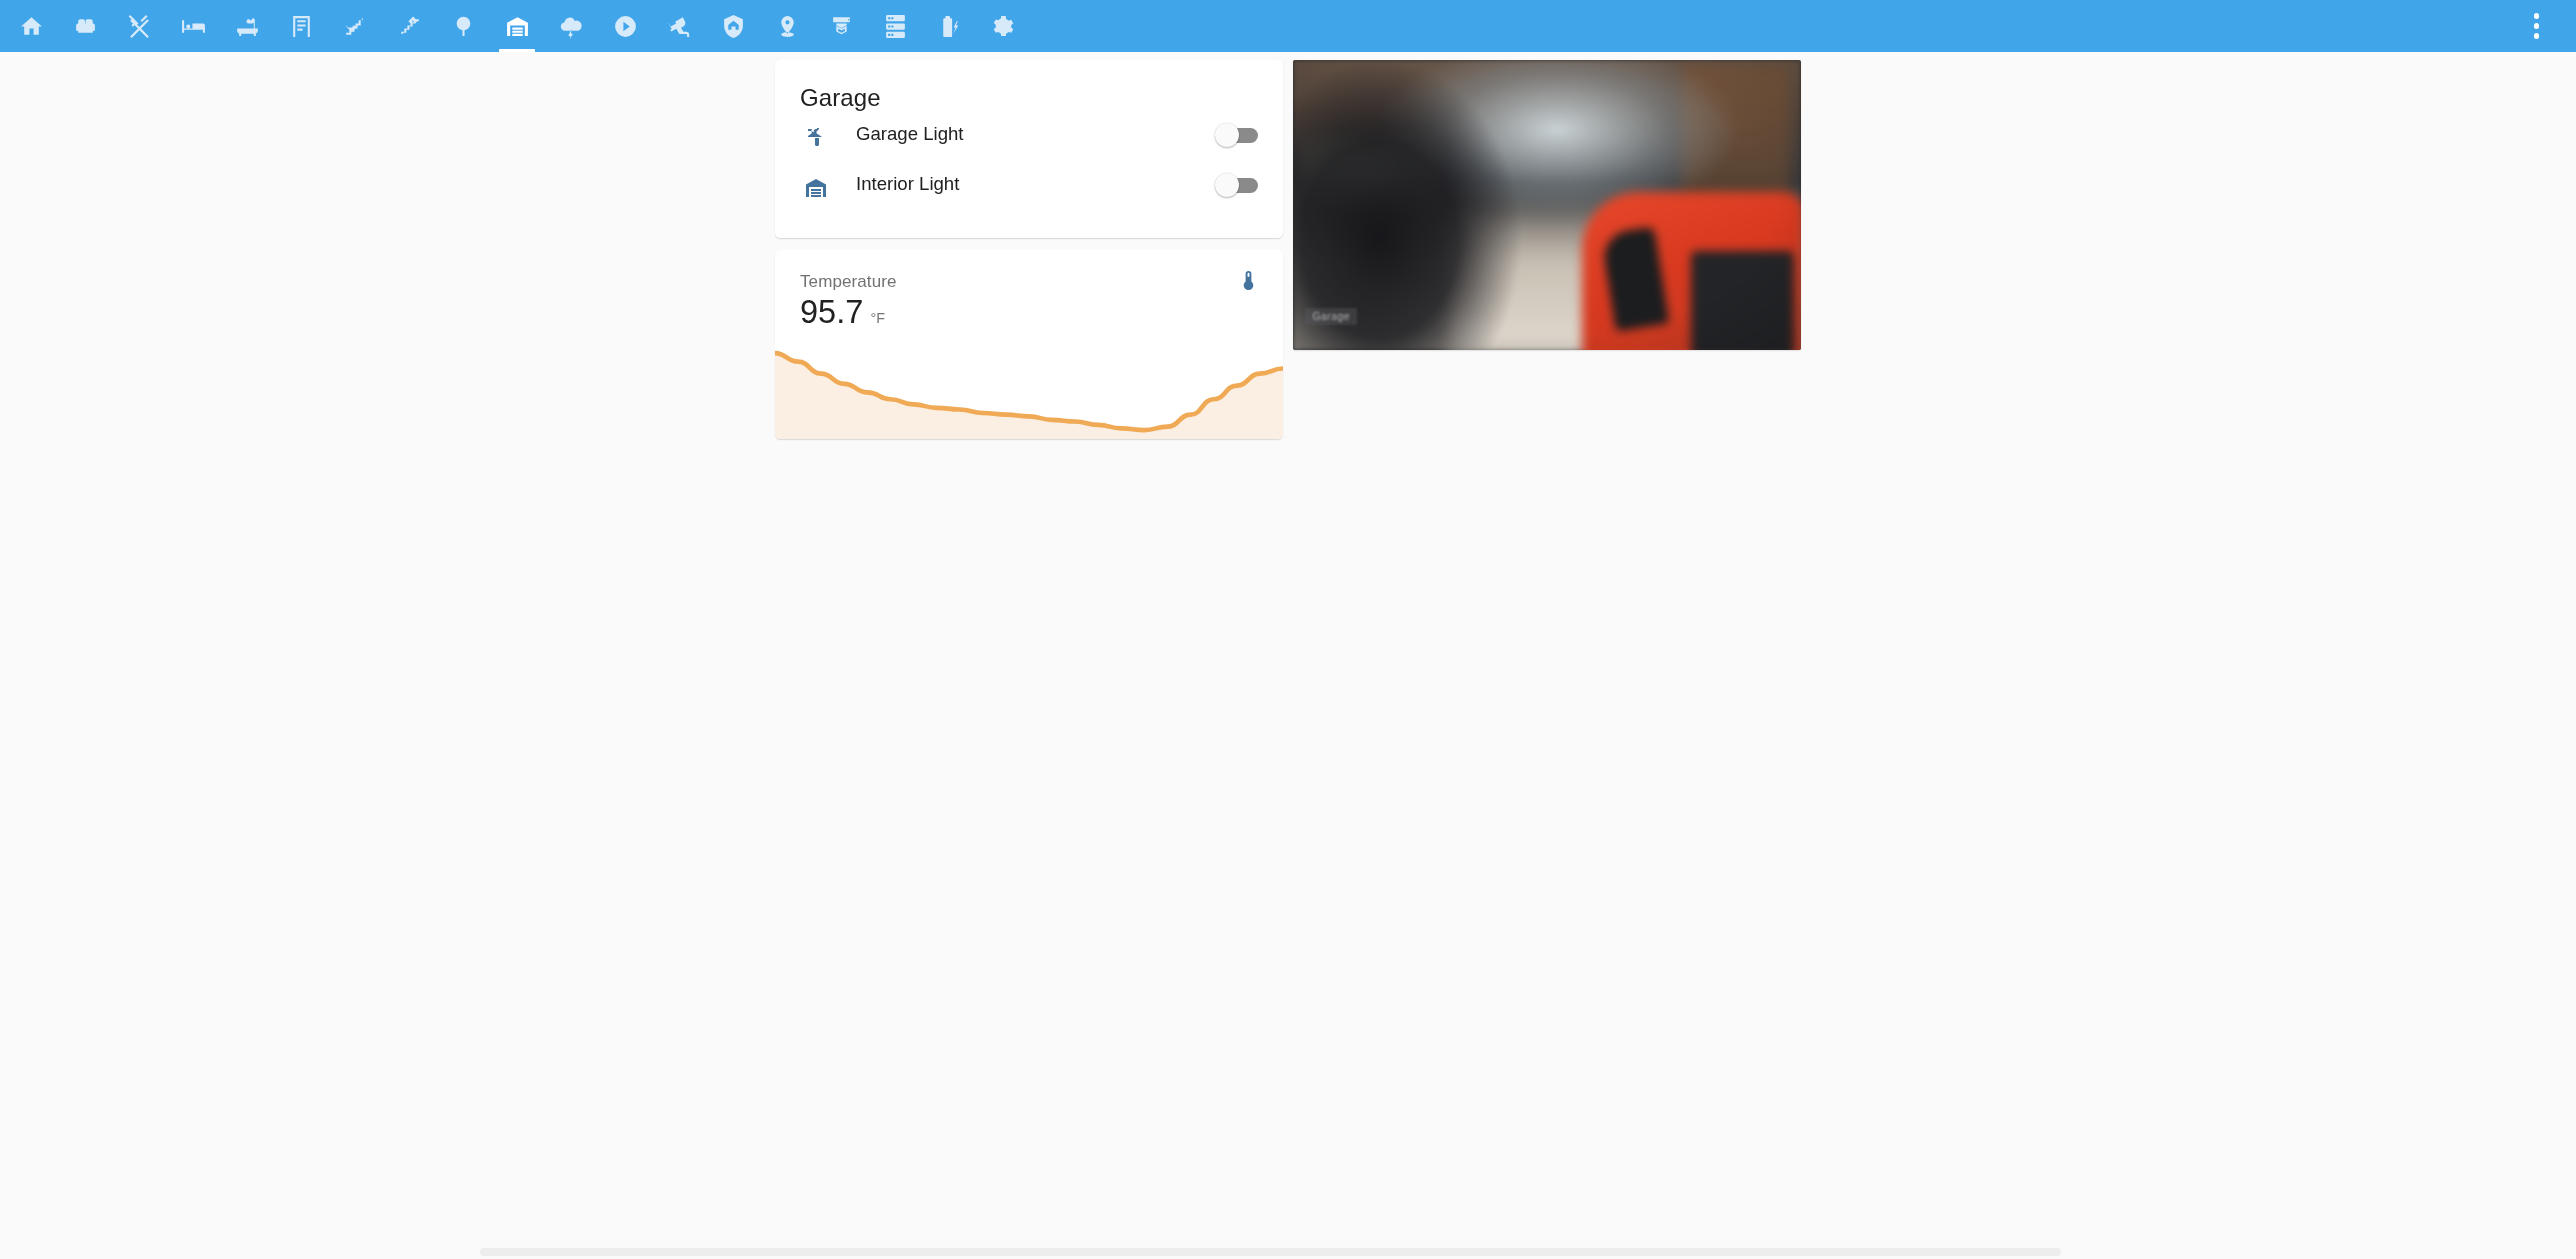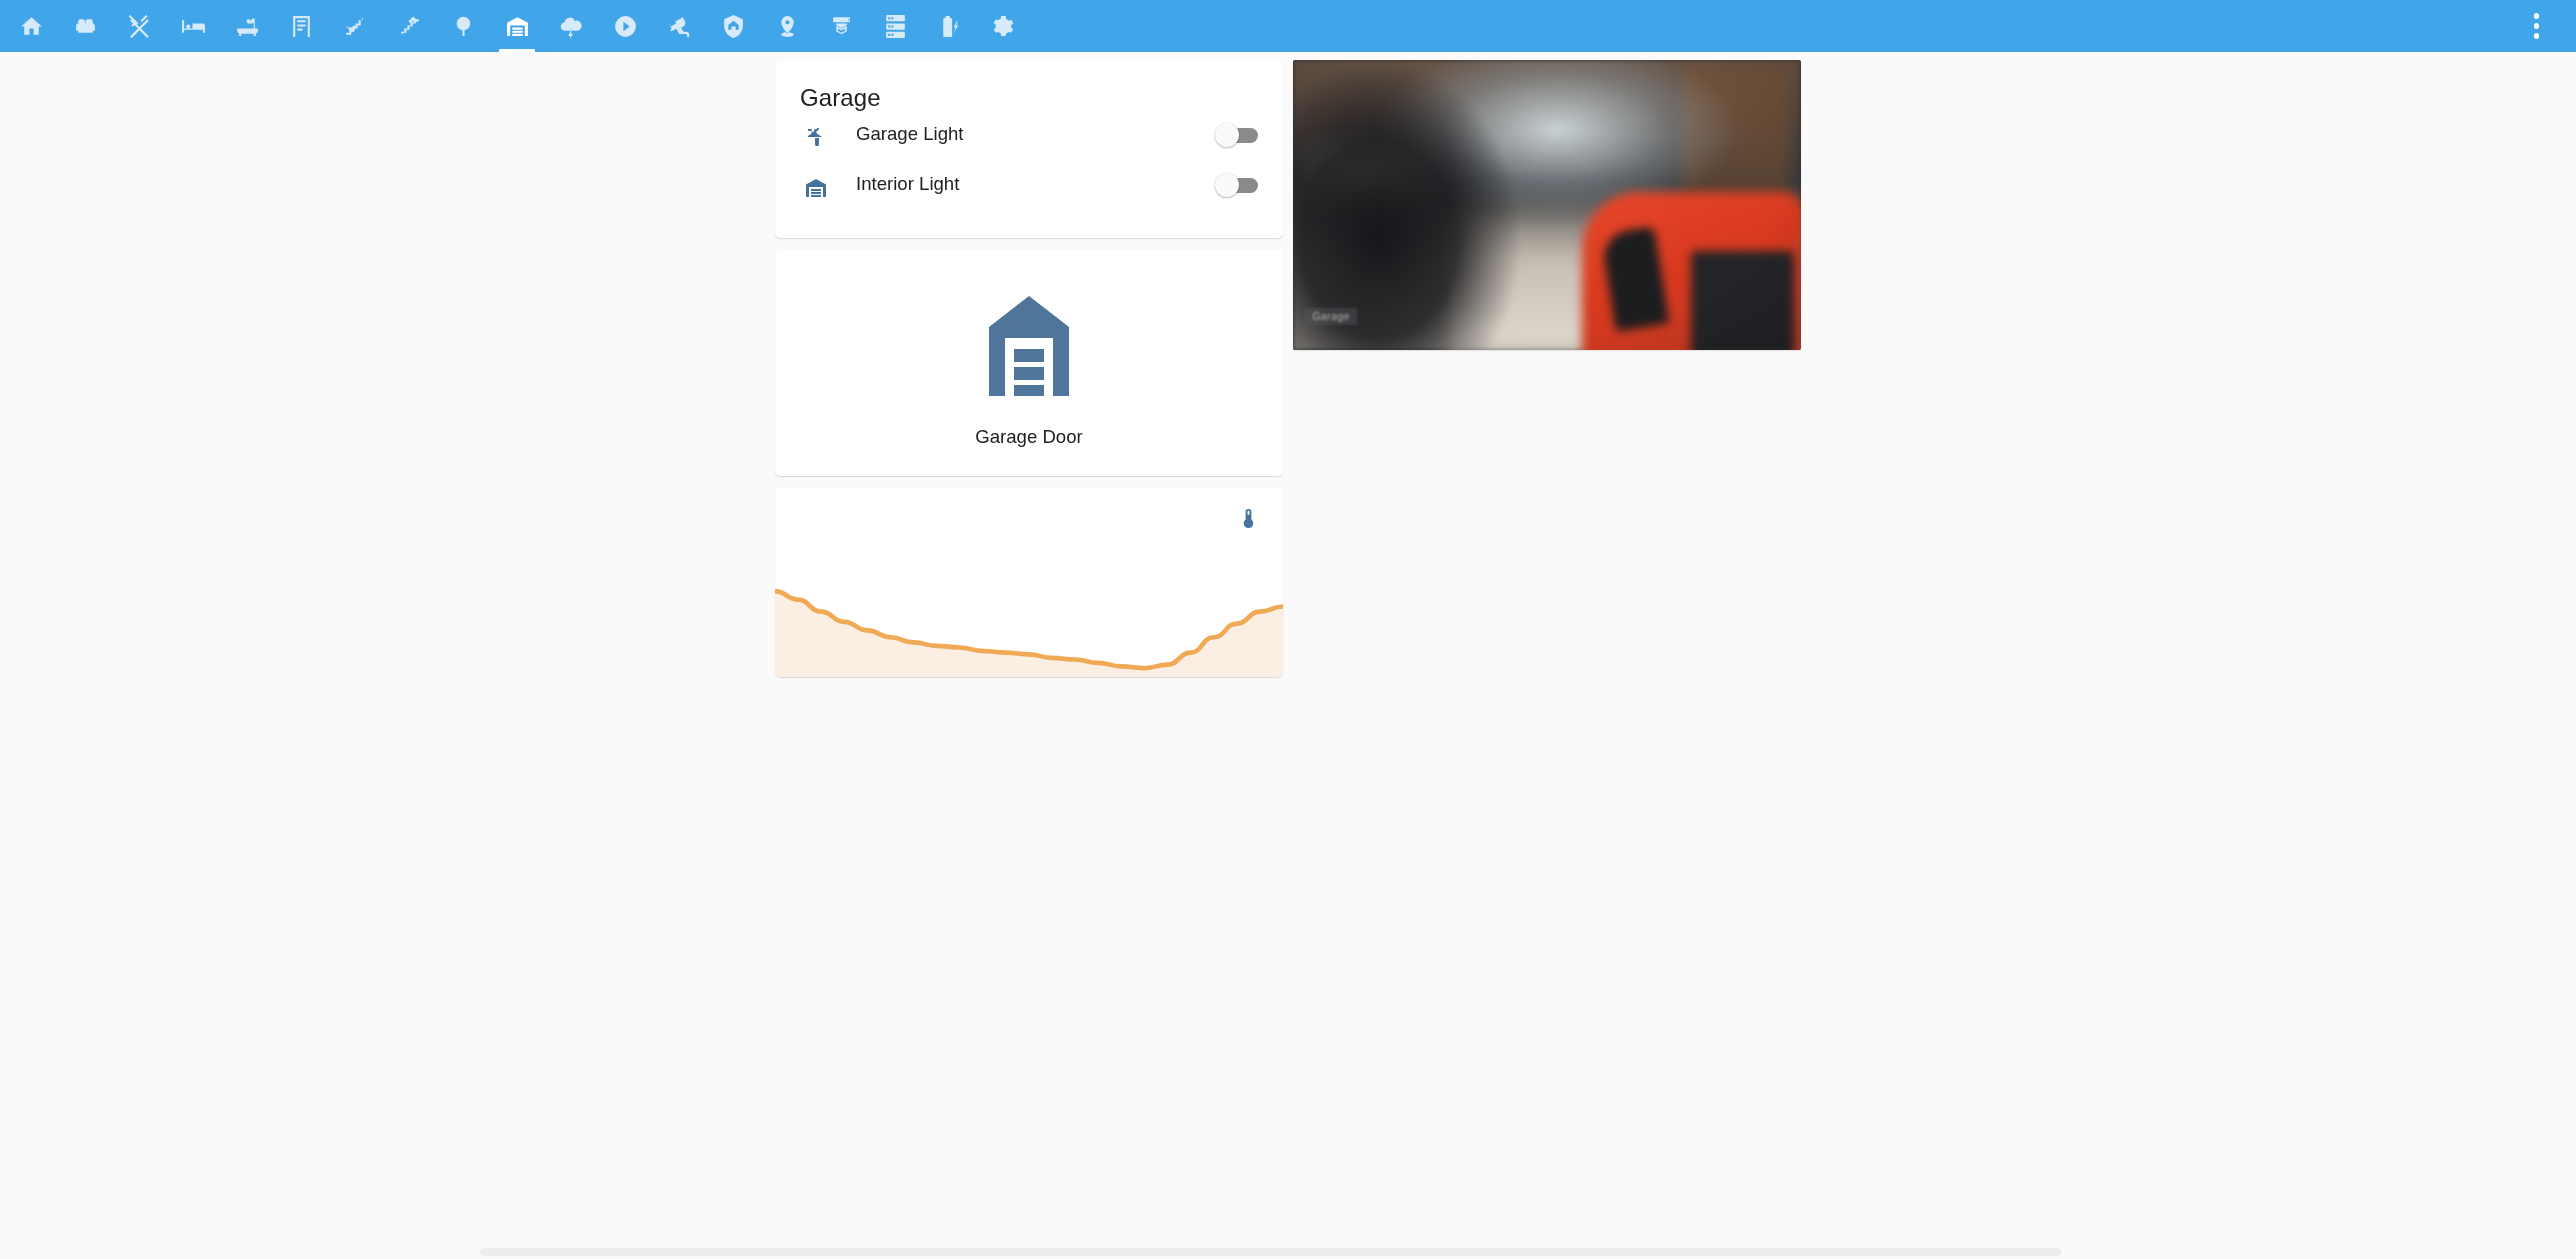--- a/index.html
+++ b/index.html
@@ -484,32 +484,29 @@
           <span class="entity-name">Interior Light</span>
           <span class="toggle">
             <span class="track"></span>
             <span class="knob"></span>
           </span>
         </div>
 
       </div>
     </div>
 
-    <div class="card">
-      <div class="bigbtn">
-        <span>
-          <svg viewBox="0 0 24 24">
-            <path d="M12 2 4 8.2V22h3.2V10.4h9.6V22H20V8.2L12 2m-3 10.6v2.6h6v-2.6H9m0 3.6v2.6h6v-2.6H9m0 3.6V22h6v-2.2H9Z"></path>
-          </svg>
-        </span>
-        <span class="label">Garage Door</span>
-      </div>
-    </div>
 
     <div class="card sensor-card">
+      <div class="sensor-head">
+        <div class="sensor-label">Temperature</div>
+        <div class="sensor-value-row">
+          <span class="sensor-value">95.7</span>
+          <span class="sensor-unit">°F</span>
+        </div>
+      </div>
       <div class="sensor-thermo">
         <svg viewBox="0 0 24 24">
           <path d="M15 13V5a3 3 0 0 0-6 0v8a5 5 0 1 0 6 0m-3-9a1 1 0 0 1 1 1v3h-2V5a1 1 0 0 1 1-1Z"></path>
         </svg>
       </div>
       <div class="spark">
         <svg id="sparksvg" viewBox="0 0 984 194" preserveAspectRatio="none">
           <path id="sparkfill" fill="#fbefe3" d="M0.0,27.3 C22.4,27.3 22.4,43.9 44.7,43.9 C67.1,43.9 67.1,67.1 89.5,67.1 C111.8,67.1 111.8,87.0 134.2,87.0 C156.5,87.0 156.5,103.6 178.9,103.6 C201.3,103.6 201.3,116.9 223.6,116.9 C246.0,116.9 246.0,126.9 268.4,126.9 C290.7,126.9 290.7,133.5 313.1,133.5 C335.5,133.5 335.5,136.8 357.8,136.8 C380.2,136.8 380.2,143.5 402.5,143.5 C424.9,143.5 424.9,146.8 447.3,146.8 C469.6,146.8 469.6,150.1 492.0,150.1 C514.4,150.1 514.4,156.8 536.7,156.8 C559.1,156.8 559.1,160.1 581.5,160.1 C603.8,160.1 603.8,166.7 626.2,166.7 C648.5,166.7 648.5,173.4 670.9,173.4 C693.3,173.4 693.3,176.7 715.6,176.7 C738.0,176.7 738.0,170.0 760.4,170.0 C782.7,170.0 782.7,146.8 805.1,146.8 C827.5,146.8 827.5,116.9 849.8,116.9 C872.2,116.9 872.2,90.4 894.5,90.4 C916.9,90.4 916.9,67.1 939.3,67.1 C961.6,67.1 961.6,57.2 984.0,57.2 L984,194 L0,194 Z"></path>
           <path id="sparkline" fill="none" stroke="#f0a954" stroke-width="9" stroke-linejoin="round" stroke-linecap="round" d="M0.0,27.3 C22.4,27.3 22.4,43.9 44.7,43.9 C67.1,43.9 67.1,67.1 89.5,67.1 C111.8,67.1 111.8,87.0 134.2,87.0 C156.5,87.0 156.5,103.6 178.9,103.6 C201.3,103.6 201.3,116.9 223.6,116.9 C246.0,116.9 246.0,126.9 268.4,126.9 C290.7,126.9 290.7,133.5 313.1,133.5 C335.5,133.5 335.5,136.8 357.8,136.8 C380.2,136.8 380.2,143.5 402.5,143.5 C424.9,143.5 424.9,146.8 447.3,146.8 C469.6,146.8 469.6,150.1 492.0,150.1 C514.4,150.1 514.4,156.8 536.7,156.8 C559.1,156.8 559.1,160.1 581.5,160.1 C603.8,160.1 603.8,166.7 626.2,166.7 C648.5,166.7 648.5,173.4 670.9,173.4 C693.3,173.4 693.3,176.7 715.6,176.7 C738.0,176.7 738.0,170.0 760.4,170.0 C782.7,170.0 782.7,146.8 805.1,146.8 C827.5,146.8 827.5,116.9 849.8,116.9 C872.2,116.9 872.2,90.4 894.5,90.4 C916.9,90.4 916.9,67.1 939.3,67.1 C961.6,67.1 961.6,57.2 984.0,57.2"></path>
         </svg>

